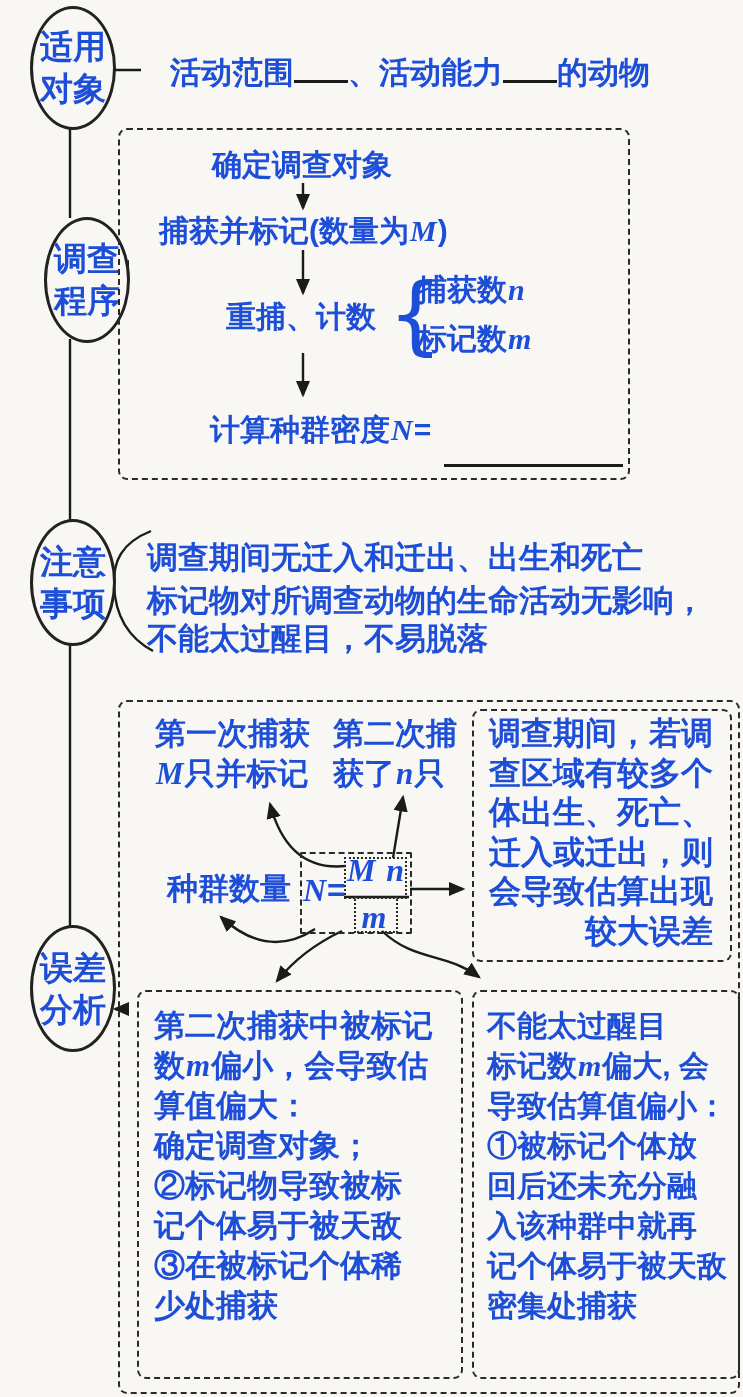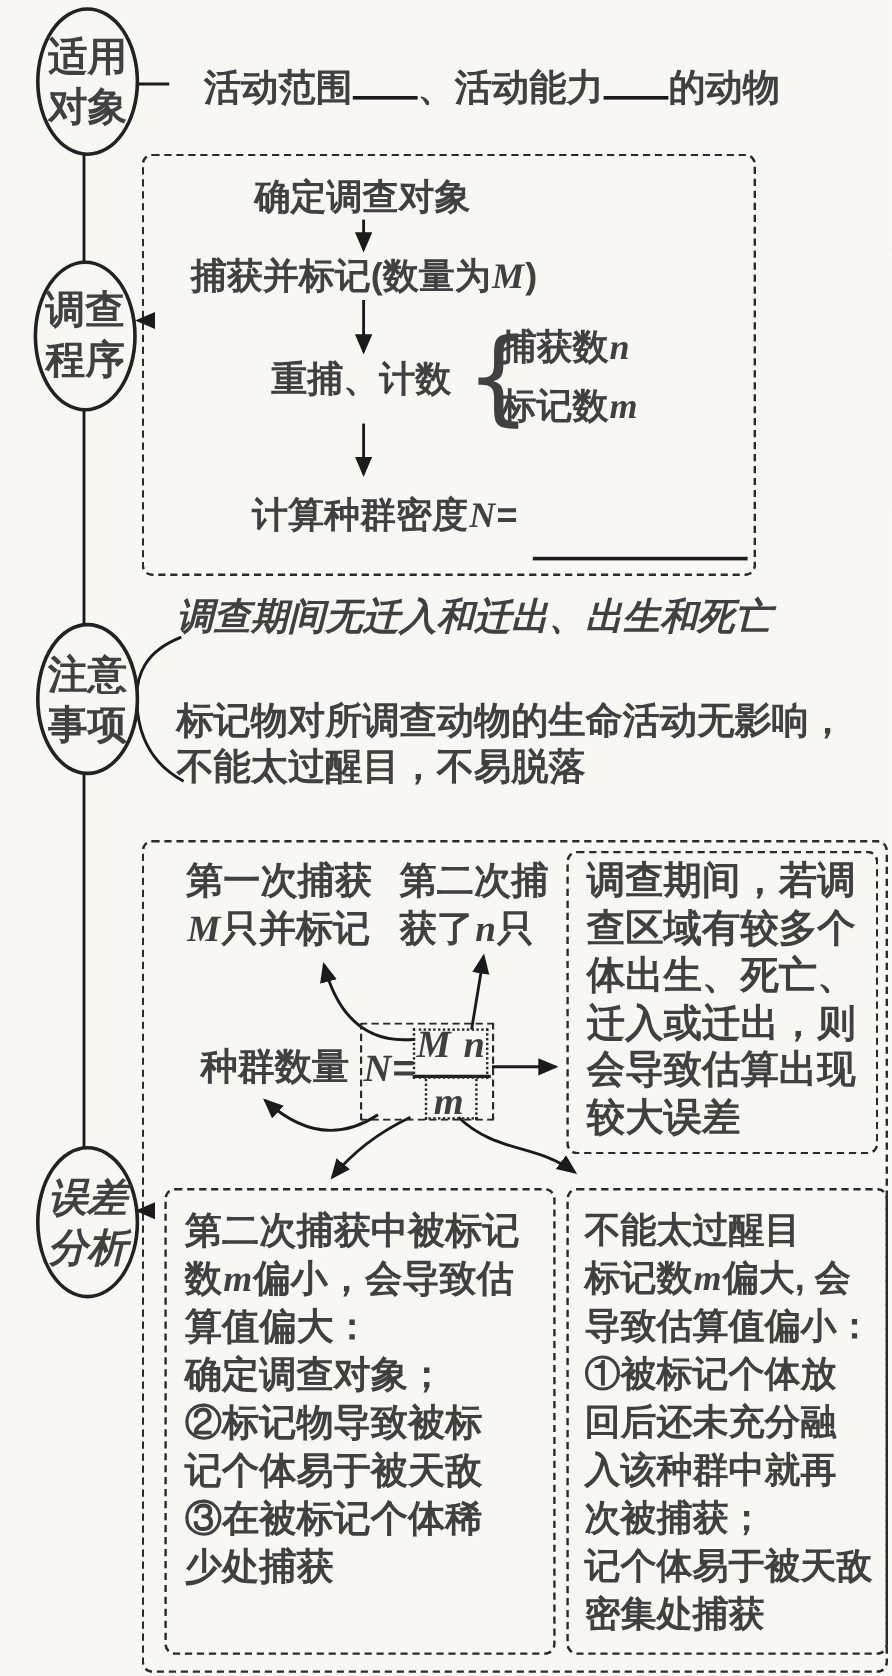--- a/index.html
+++ b/index.html
@@ -1,35 +1,35 @@
 <!DOCTYPE html>
 <html><head>
 <meta charset="utf-8">
 <style>
   html,body{margin:0;padding:0;}
   body{background:#e8e8e8;font-family:"Liberation Sans",sans-serif;}
   #canvas{position:relative;width:743px;height:1397px;background:#f8f7f4;overflow:hidden;
-          color:#404040;font-weight:700;}
+          color:#1d4ed8;font-weight:700;}
   #wires{position:absolute;left:0;top:0;width:743px;height:1397px;pointer-events:none;}
 
   .oval{position:absolute;width:80px;border:3px solid #222;border-radius:50%;
         display:flex;flex-direction:column;align-items:center;justify-content:center;
         font-size:33px;line-height:42px;background:#f8f7f4;text-align:center;}
 
   .t{position:absolute;white-space:nowrap;}
   .f30{font-size:30px;line-height:34px;}
   .f31{font-size:31px;line-height:35px;}
   .f32{font-size:32px;line-height:36px;}
 
   .dashbox{position:absolute;border:2.5px dashed #2a2a2a;border-radius:9px;}
   .dotbox{position:absolute;border:2px dotted #2a2a2a;}
 
   .lines{position:absolute;}
   .lines > div{white-space:nowrap;}
-  .lh39 > div{line-height:39.5px;}
+  .lh39 > div{line-height:39.5px;text-align:right;}
   .lh40 > div{line-height:40px;}
 
   .blank{display:inline-block;width:54px;height:0.85em;border-bottom:3px solid #1b1b1b;}
   i.v{font-family:"Liberation Serif","DejaVu Serif",serif;font-weight:700;font-style:italic;
       padding:0 1px;}
 
   .brace{position:absolute;font-family:"DejaVu Sans",sans-serif;font-weight:400;
          font-size:86px;line-height:76px;}
   .answer-line{position:absolute;border-top:3px solid #1b1b1b;height:0;}
   .frac-num,.frac-den{position:absolute;text-align:center;}
@@ -68,46 +68,46 @@
       <path d="M 382 931 C 415 962 445 952 479 977" marker-end="url(#ah)"></path>
 
       <line x1="344" y1="897" x2="409" y2="897" stroke-width="2.6"></line>
     </g>
   </svg>
 
   <div class="oval lines" style="left:30px;top:6px;height:118px;">
       <div>适用</div>
       <div>对象</div>
     </div>
-  <div class="oval lines" style="left:28px;top:217px;height:120px;font-family:Liberation Serif, serif;">
+  <div class="oval lines" style="left:44px;top:217px;height:120px;">
       <div>调查</div>
       <div>程序</div>
     </div>
   <div class="oval lines" style="left:30px;top:519px;height:121px;">
       <div>注意</div>
       <div>事项</div>
     </div>
-  <div class="oval lines" style="left:30px;top:955px;height:121px;font-style:italic;">
+  <div class="oval lines" style="left:30px;top:925px;height:121px;">
       <div>误差</div>
       <div>分析</div>
     </div>
 
   <div class="t f31" style="left:145px;top:54px;margin-left:25px;">活动范围<span class="blank"></span>、活动能力<span class="blank"></span>的动物</div>
 
   <div class="dashbox" style="left:118px;top:128px;width:508px;height:348px;"></div>
   <div class="t f30" style="left:212px;top:148px;font-family:Liberation Serif, serif;">确定调查对象</div>
   <div class="t f30" style="left:159px;top:214px;">捕获并标记(数量为<i class="v">M</i>)</div>
   <div class="t f30" style="left:226px;top:300px;">重捕、计数</div>
   <div class="brace" style="left:388px;top:276px;">{</div>
   <div class="t f30" style="left:417px;top:273px;">捕获数<i class="v">n</i></div>
   <div class="t f30" style="left:417px;top:322px;">标记数<i class="v">m</i></div>
   <div class="t f30" style="left:210px;top:413px;">计算种群密度<i class="v">N</i>=</div>
   <div class="answer-line" style="left:444px;top:464px;width:179px;"></div>
 
-  <div class="t f31" style="left:147px;top:496px;font-style:italic;">调查期间无迁入和迁出、出生和死亡</div>
+  <div class="t f31" style="left:147px;top:540px;">调查期间无迁入和迁出、出生和死亡</div>
   <div class="t f31" style="left:147px;top:583px;">标记物对所调查动物的生命活动无影响，</div>
   <div class="t f31" style="left:147px;top:621px;">不能太过醒目，不易脱落</div>
 
   <div class="dashbox" style="left:118px;top:700px;width:618px;height:690px;"></div>
 
   <div class="lines lh40 f31" style="left:155px;top:714px;">
       <div>第一次捕获</div>
       <div><i class="v">M</i>只并标记</div>
     </div>
   <div class="lines lh40 f31" style="left:333px;top:714px;">
@@ -146,18 +146,17 @@
     </div>
 
   <div class="dashbox" style="left:472px;top:990px;width:264px;height:385px;"></div>
   <div class="lines lh40" style="left:487px;top:1006px;font-size:30px;">
       <div>不能太过醒目</div>
       <div>标记数<i class="v">m</i>偏大, 会</div>
       <div>导致估算值偏小：</div>
       <div>①被标记个体放</div>
       <div>回后还未充分融</div>
       <div>入该种群中就再</div>
-      <div>次被捕获；</div>
       <div>记个体易于被天敌</div>
       <div>密集处捕获</div>
     </div>
 
 </div>
 
 </body></html>

